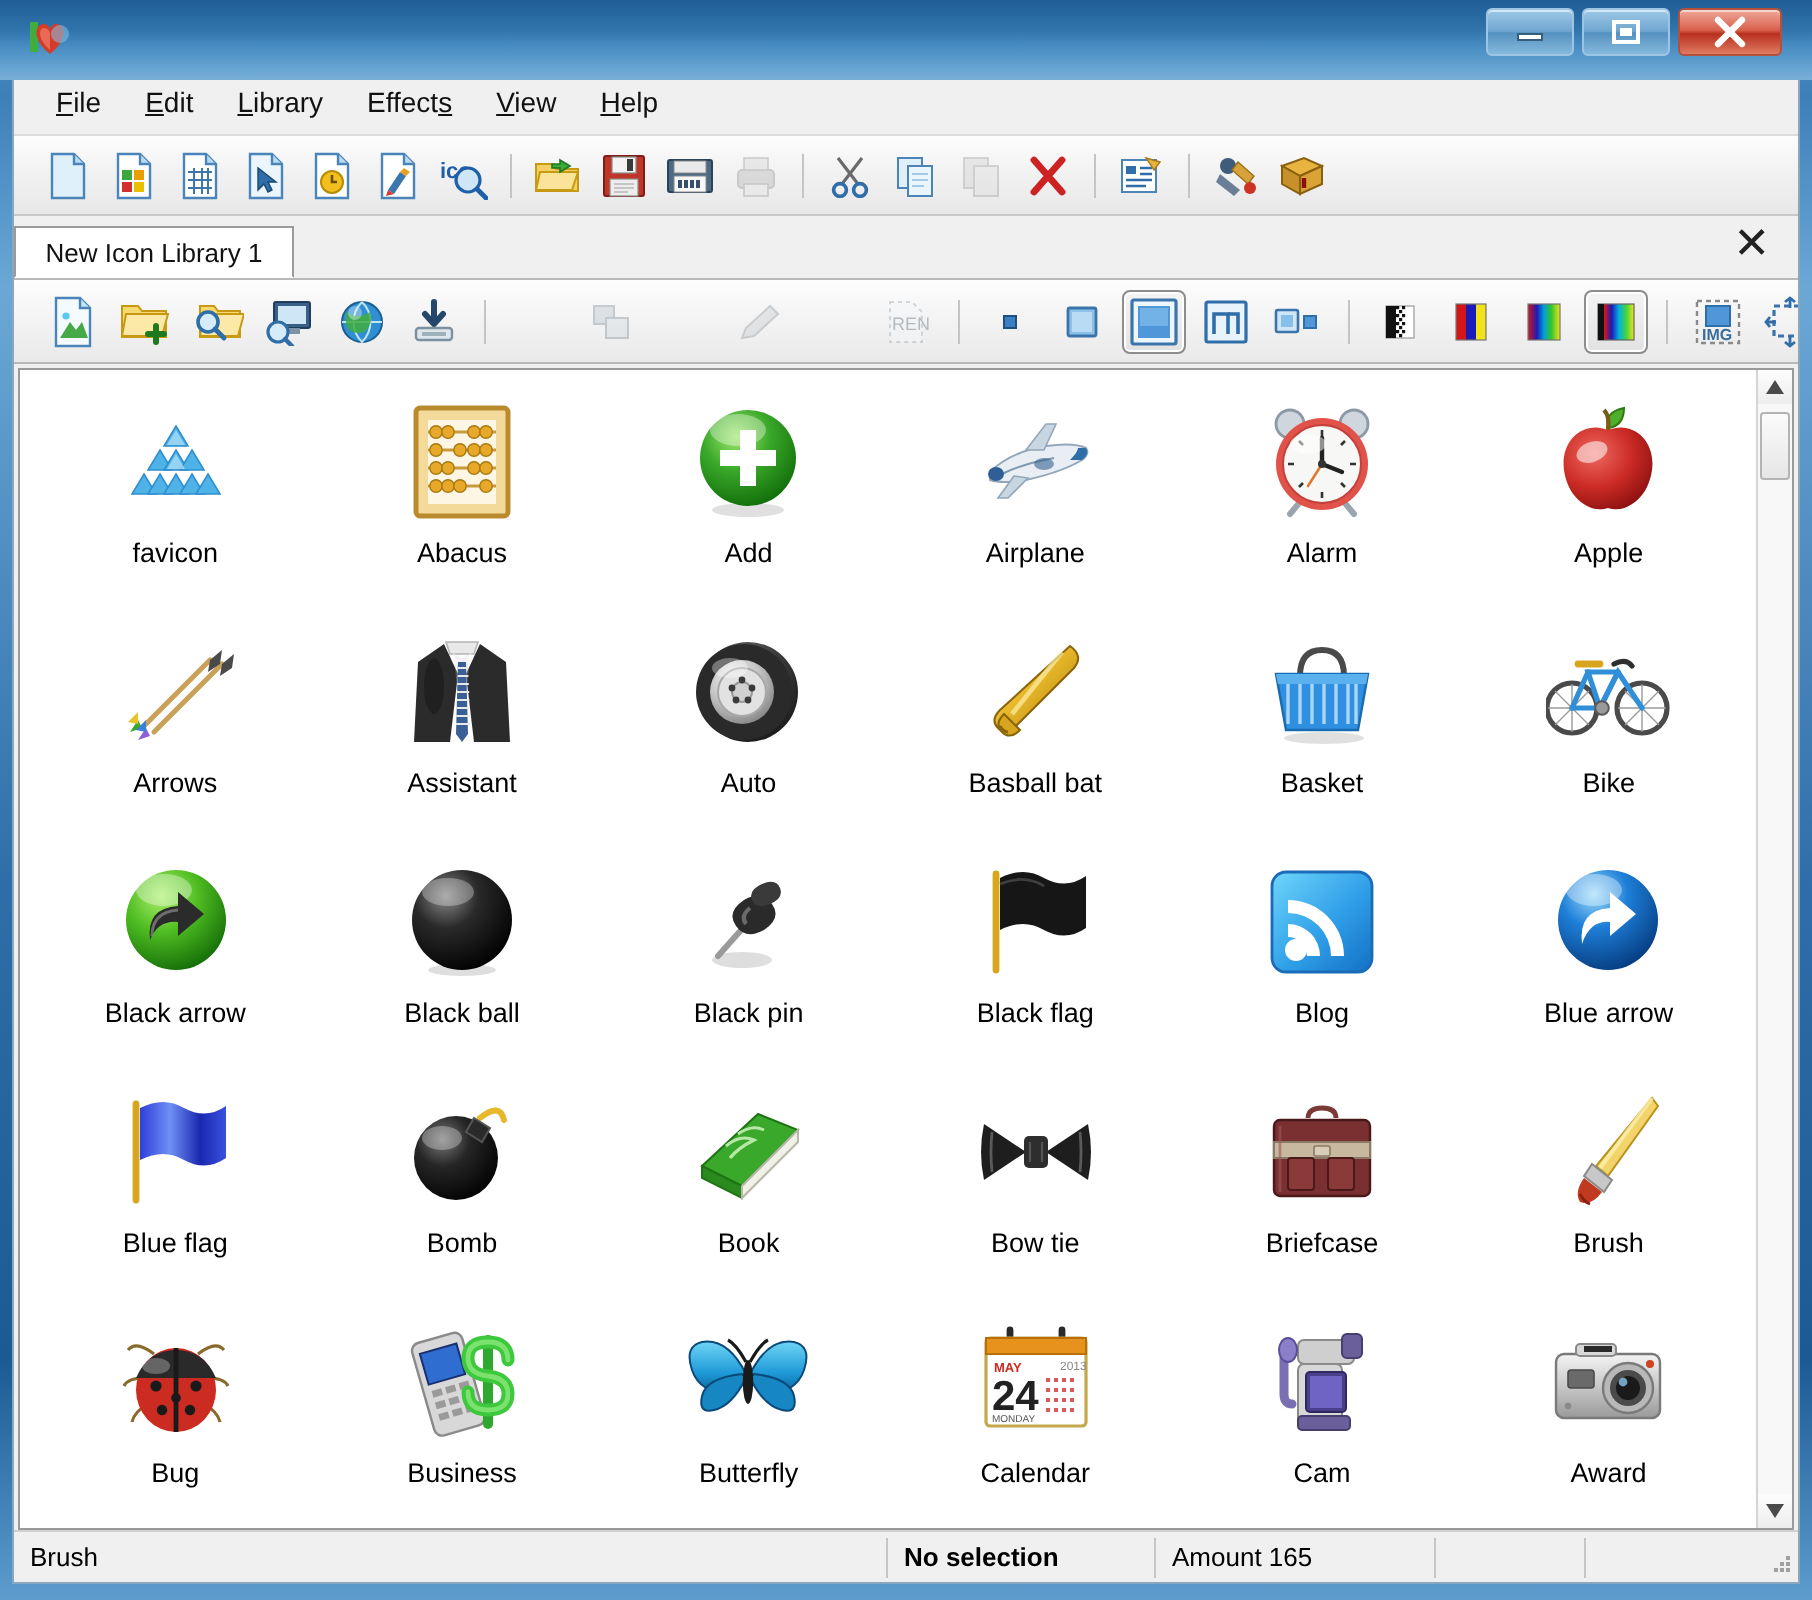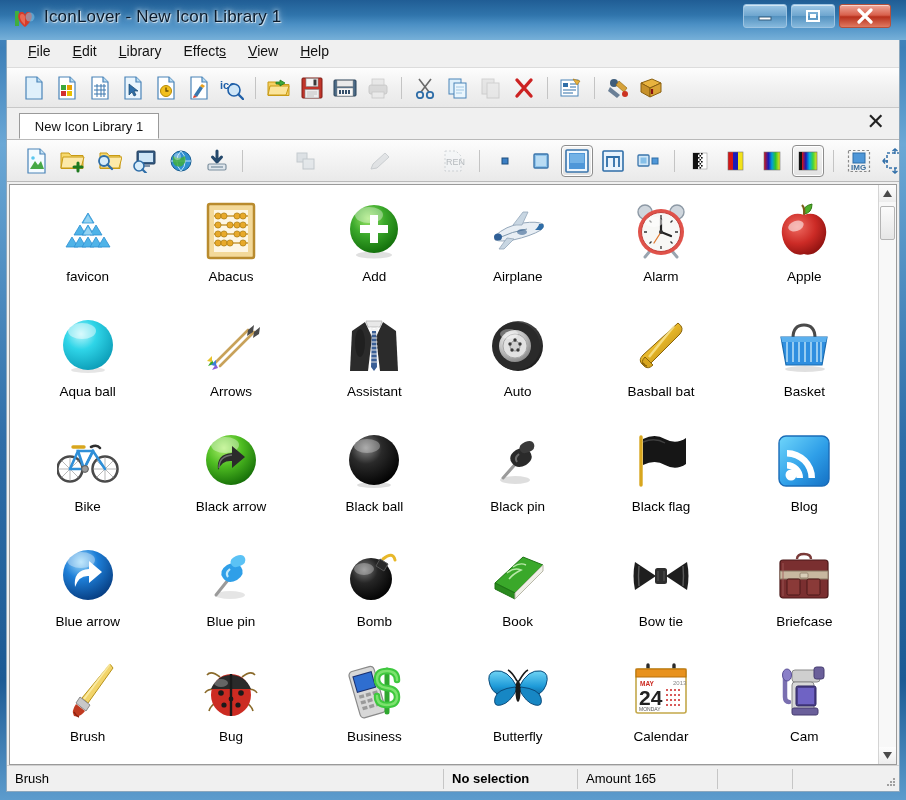--- a/index.html
+++ b/index.html
@@ -86,21 +86,21 @@
     display:flex; align-items:center; justify-content:center; cursor:pointer;
     position:relative;
   }
   .tbtn.disabled { opacity:.38; cursor:default; }
   .tsep { width:1px; height:22px; background:#c4c4c4; margin:0 5px; flex:0 0 1px; }
 
   
   #tabstrip {
     flex:0 0 32px; height:32px; background:#f0f0f0;
     border-bottom:1px solid #b9b9b9;
-    display:flex; align-items:flex-end; padding-left:12px; position:relative;
+    display:flex; align-items:flex-end; padding-left:0; position:relative;
   }
   #tab-active {
     height:26px; min-width:140px; background:#fff;
     border:1px solid #9a9a9a; border-bottom:1px solid #fff;
     display:flex; align-items:center; justify-content:center;
     font-size:13px; color:#111; padding:0 14px; cursor:pointer;
   }
   #tab-close {
     position:absolute; right:14px; top:3px;
     font-size:22px; line-height:22px; color:#222; cursor:pointer;
@@ -195,21 +195,20 @@
 
   <div id="titlebar">
     <span id="title-icon">
       <svg width="22" height="22" viewBox="0 0 22 22">
         <rect x="1" y="3" width="4" height="15" fill="#3fae3f"></rect>
         <path d="M11 19 C2 12 3 4 8 4 C10 4 11 6 11 7 C11 6 12 4 14 4 C19 4 20 12 11 19 Z" fill="#d63b2a"></path>
         <path d="M11 17 C5 12 5 6 8 6 C10 6 11 8 11 9 Z" fill="#ef7a63" opacity=".75"></path>
         <circle cx="16" cy="9" r="4.5" fill="#7fc4ea" opacity=".55"></circle>
       </svg>
     </span>
-    <span id="title-text">IconLover - New Icon Library 1</span>
 
     <div class="wbtn" id="btn-min">
       <svg width="14" height="10" viewBox="0 0 14 10">
           <rect x="1" y="6" width="12" height="3" fill="#fff" stroke="#355d7d" stroke-width="1"></rect>
         </svg>
     </div>
     <div class="wbtn" id="btn-max">
       <svg width="16" height="14" viewBox="0 0 16 14">
         <rect x="2" y="2" width="12" height="10" fill="none" stroke="#fff" stroke-width="2"></rect>
         <rect x="5" y="5" width="6" height="4" fill="#fff"></rect>
@@ -732,37 +731,20 @@
                 </defs>
               <path d="M28 12 q-2 -8 8 -10 q0 9 -8 10 Z" fill="#4fae2a" stroke="#2f7a14" stroke-width="1"></path>
               <path d="M28 13 q1 -7 -2 -10" stroke="#7a5c18" stroke-width="2.2" fill="none"></path>
               <path d="M28 13 C16 8 4 18 6 33 C8 48 20 55 28 52 C36 55 48 48 50 33 C52 18 40 8 28 13 Z" fill="url(#appg)"></path>
               <ellipse cx="20" cy="24" rx="8" ry="5" fill="#fff" opacity=".55" transform="rotate(-20 20 24)"></ellipse>
             </svg>
           </div>
           <div class="cell-label">Apple</div>
         </div>
 
-        <div class="cell">
-          <div class="cell-art">
-            <svg width="58" height="58" viewBox="0 0 58 58">
-              <defs>
-                  <radialGradient id="aqg" cx="36%" cy="28%" r="78%">
-                    <stop offset="0%" stop-color="#b8f6fb"></stop>
-                    <stop offset="40%" stop-color="#2fd5e8"></stop>
-                    <stop offset="100%" stop-color="#0a9ab5"></stop>
-                  </radialGradient>
-                </defs>
-              <ellipse cx="29" cy="53" rx="17" ry="3" fill="#000" opacity=".1"></ellipse>
-              <circle cx="29" cy="28" r="25" fill="url(#aqg)"></circle>
-              <ellipse cx="23" cy="14" rx="14" ry="8" fill="#fff" opacity=".45"></ellipse>
-            </svg>
-          </div>
-          <div class="cell-label">Aqua ball</div>
-        </div>
 
         <div class="cell">
           <div class="cell-art">
             <svg width="58" height="56" viewBox="0 0 58 56">
               <g stroke="#c8a25a" stroke-width="2.6" stroke-linecap="round">
                 <path d="M12 46 L46 12"></path>
                   <path d="M18 48 L52 14"></path>
               </g>
               <g fill="#4a4a4a">
                 <path d="M46 12 l6 -5 l-1 7 l-6 4 Z"></path>
@@ -978,33 +960,38 @@
                 </defs>
               <circle cx="29" cy="28" r="25" fill="url(#blub)"></circle>
               <ellipse cx="22" cy="13" rx="14" ry="8" fill="#fff" opacity=".35"></ellipse>
               <path d="M16 40 q-2 -17 14 -18 V14 l13 11 l-13 11 v-7 q-10 -1 -14 11 Z" fill="#fff"></path>
             </svg>
           </div>
           <div class="cell-label">Blue arrow</div>
         </div>
 
 
-
         <div class="cell">
           <div class="cell-art">
             <svg width="58" height="58" viewBox="0 0 58 58">
-              <ellipse cx="28" cy="48" rx="15" ry="4" fill="#000" opacity=".1"></ellipse>
-              <path d="M14 48 L30 28" stroke="#9a9a9a" stroke-width="3" stroke-linecap="round"></path>
-              <path d="M25 18 q-9 6 -4 13 q5 7 14 2 q9 -6 4 -13 q-5 -7 -14 -2 Z" fill="#2f9fe8"></path>
-              <path d="M34 9 q-7 3 -5 8 q2 5 9 2 q7 -3 5 -8 q-2 -5 -9 -2 Z" fill="#5bc2f5"></path>
-              <path d="M28 22 q-5 4 -2 8" stroke="#bfe8fb" stroke-width="2.2" fill="none"></path>
-            </svg>
-          </div>
-          <div class="cell-label">Blue pin</div>
-        </div>
+              <defs>
+                  <linearGradient id="bflag" x1="0" x2="1">
+                    <stop offset="0%" stop-color="#2f3fd8"></stop>
+                    <stop offset="35%" stop-color="#6f8ff5"></stop>
+                    <stop offset="70%" stop-color="#1a28b0"></stop>
+                    <stop offset="100%" stop-color="#3a4fe0"></stop>
+                  </linearGradient>
+                </defs>
+              <path d="M9 5 L9 53" stroke="#d8a61e" stroke-width="3.4" stroke-linecap="round"></path>
+              <path d="M11 7 q12 -6 22 0 q11 6 21 -1 v26 q-10 7 -21 1 q-10 -6 -22 0 Z" fill="url(#bflag)"></path>
+            </svg>
+          </div>
+          <div class="cell-label">Blue flag</div>
+        </div>
+
 
         <div class="cell">
           <div class="cell-art">
             <svg width="58" height="58" viewBox="0 0 58 58">
               <defs>
                   <radialGradient id="bmb" cx="34%" cy="28%" r="80%">
                     <stop offset="0%" stop-color="#7a7a7a"></stop>
                     <stop offset="40%" stop-color="#262626"></stop>
                     <stop offset="100%" stop-color="#000"></stop>
                   </radialGradient>

